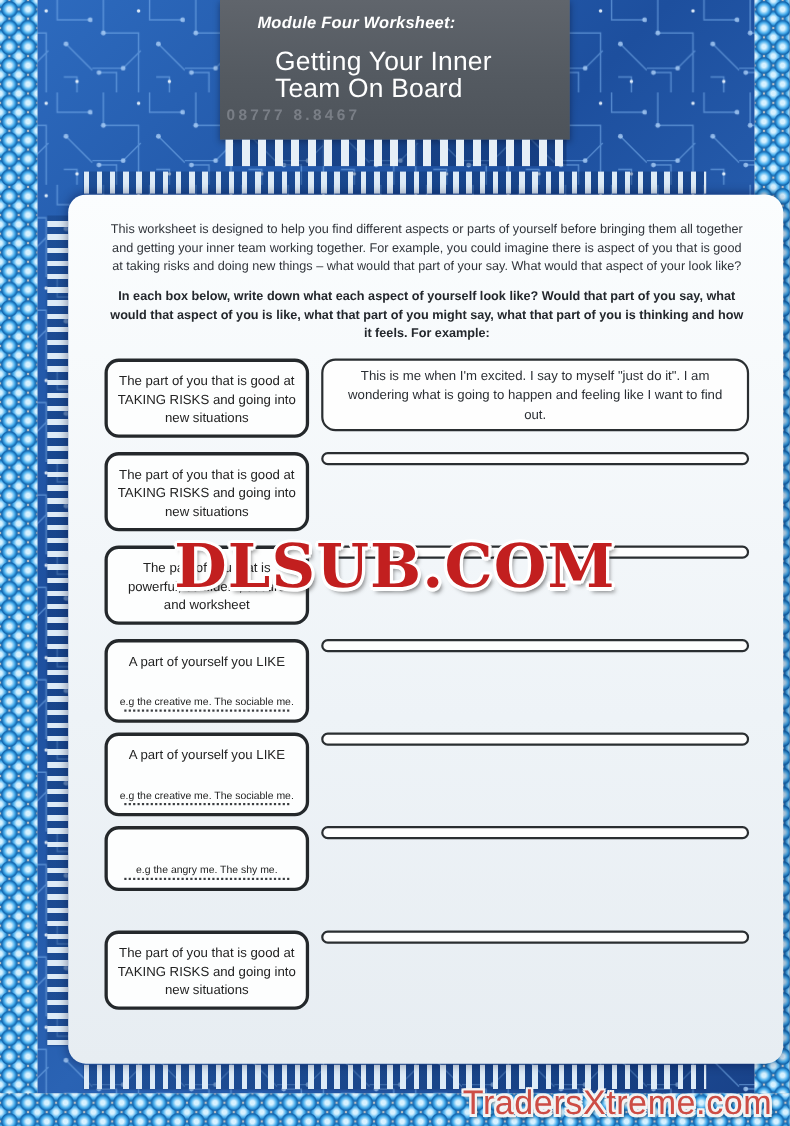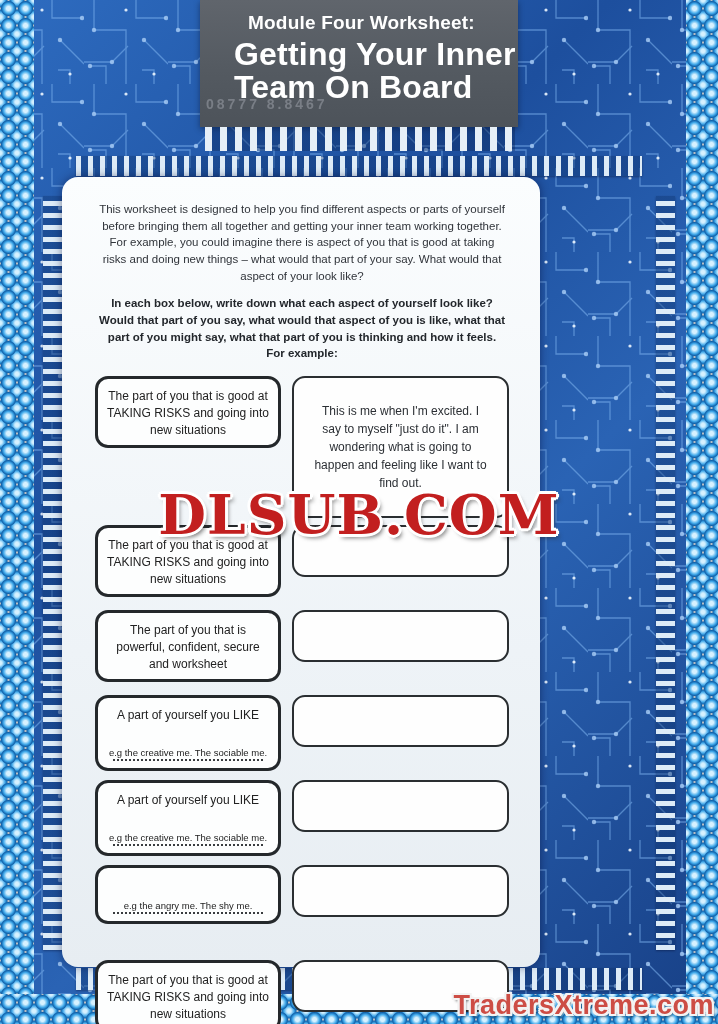--- a/index.html
+++ b/index.html
@@ -33,30 +33,30 @@
   .pins-left{left:43px;top:196px;width:19px;height:754px;}
   .pins-right{left:656px;top:196px;width:19px;height:754px;}
 
   
   .title-chip{
     position:absolute;left:200px;top:0;width:318px;height:127px;
     background:linear-gradient(180deg,#60656c 0%,#545a61 55%,#4d535a 100%);
     color:#fff;padding:12px 0 0 34px;box-sizing:border-box;
     box-shadow:0 2px 6px rgba(0,0,20,.4);
   }
-  .title-chip .eyebrow{font-size:19px;font-weight:bold;letter-spacing:.2px;margin:0 0 4px 14px;}
-  .title-chip .big{font-size:32px;font-weight:bold;line-height:1.02;letter-spacing:.2px;margin:0;}
+  .title-chip .eyebrow{font-size:15px;font-weight:bold;letter-spacing:.2px;margin:0 0 4px 0;font-style:italic;}
+  .title-chip .big{font-size:24px;font-weight:normal;line-height:1.02;letter-spacing:.2px;margin:16px;}
   .serial{
     position:absolute;left:6px;top:96px;font-size:14px;letter-spacing:3px;
     color:rgba(205,210,220,0.33);font-weight:bold;white-space:nowrap;
   }
 
   
   .sheet{
-    position:absolute;left:62px;top:177px;width:478px;height:790px;
+    position:absolute;left:62px;top:177px;width:650px;height:790px;
     background:linear-gradient(180deg,#fbfdfe 0%,#eef3f7 60%,#e7edf2 100%);
     border-radius:16px;box-shadow:0 0 10px rgba(0,0,40,.45);
     box-sizing:border-box;padding:24px 31px 20px 33px;
   }
   .intro{font-size:11.5px;line-height:1.45;color:#30343a;text-align:center;margin:0 4px 11px 4px;}
   .intro.bold{font-weight:bold;margin-bottom:14px;color:#23272c;}
 
   .rows{display:flex;flex-direction:column;}
   .row{display:flex;gap:11px;min-height:78px;margin-bottom:7px;align-items:flex-start;}
   .row:last-child{margin-top:10px;margin-bottom:0;}
@@ -67,39 +67,39 @@
     font-size:12px;line-height:1.4;color:#222;padding:9px 9px 7px 9px;
   }
   .label-box.plain{justify-content:center;}
   .label-box .label-text{font-weight:normal;}
   .label-box .example-text{font-size:9.5px;margin-top:22px;color:#222;}
   .example-text:empty{display:none;}
   .dotted-line{margin-top:auto;width:92%;border-bottom:2px dotted #3a3d40;height:0;}
   .answer-box{
     flex:1;box-sizing:border-box;border:2px solid #2a2e31;border-radius:13px;
     background:#fefefe;display:flex;align-items:center;justify-content:center;
-    font-size:12px;line-height:1.5;color:#2b2f34;text-align:center;padding:24px 18px;
+    font-size:12px;line-height:1.5;color:#2b2f34;text-align:center;padding:4px 18px;
   }
 
   
   .wm-tc4s{
     position:absolute;right:8px;top:8px;font-size:42px;font-weight:bold;letter-spacing:1px;
     color:rgba(20,24,40,0.78);text-shadow:1px 1px 1px rgba(130,170,230,0.3);
   }
   .wm-dlsub{
     position:absolute;left:119px;top:482px;width:480px;text-align:center;
     font-family:"DejaVu Serif",serif;font-size:55px;font-weight:bold;letter-spacing:1px;
     color:#c21f1f;
     text-shadow:
       -2px -2px 0 #fff, 2px -2px 0 #fff, -2px 2px 0 #fff, 2px 2px 0 #fff,
       0 -3px 0 #fff, 0 3px 0 #fff, -3px 0 0 #fff, 3px 0 0 #fff,
       3px 4px 4px rgba(40,40,40,.6);
   }
   .wm-traders{
-    position:absolute;right:4px;bottom:3px;font-size:27px;font-weight:bold;letter-spacing:.5px;
+    position:absolute;right:16px;bottom:3px;font-size:31px;font-weight:normal;letter-spacing:.5px;
     color:#cd4d45;
     text-shadow:
       -2px -2px 0 #f3f3f3, 2px -2px 0 #f3f3f3, -2px 2px 0 #f3f3f3, 2px 2px 0 #f3f3f3,
       0 -2px 0 #f3f3f3, 0 2px 0 #f3f3f3, -2px 0 0 #f3f3f3, 2px 0 0 #f3f3f3,
       2px 3px 3px rgba(30,30,30,.65);
   }
 </style>
 </head>
 <body>
 

